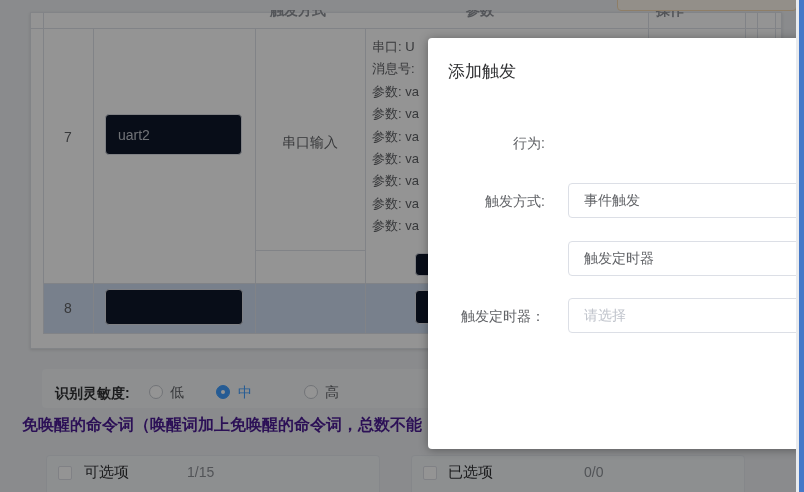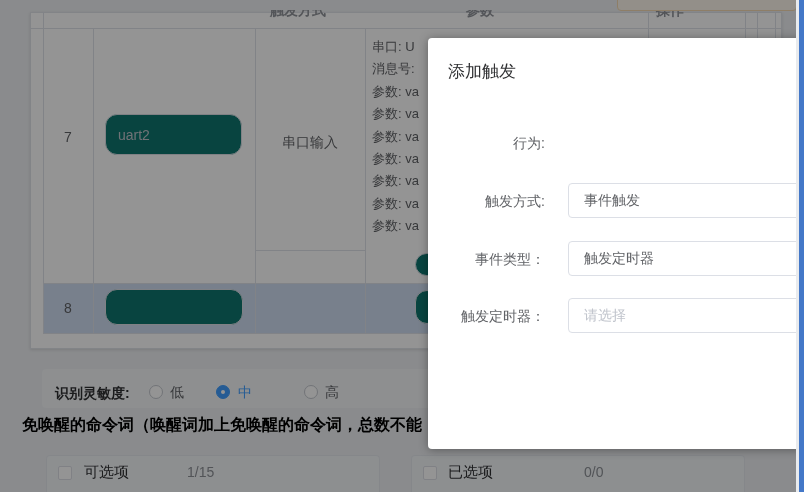--- a/index.html
+++ b/index.html
@@ -14,40 +14,40 @@
 
   .panel { position:absolute; left:30px; top:12px; width:752px; height:337px; background:#ffffff;
            border:1px solid #e0e3e9; box-shadow:0 1px 3px rgba(0,0,0,0.12); }
 
   .vline { position:absolute; width:1px; background:#dfe2e8; z-index:3; }
   .hline { position:absolute; height:1px; background:#dfe2e8; z-index:3; }
 
   .th { position:absolute; top:2px; font-size:14px; color:#909399; font-weight:bold; z-index:4; text-align:left; }
   .cell-text { position:absolute; font-size:14px; color:#606266; z-index:4; }
 
-  .fake-input { position:absolute; background:#0f766e; border:1px solid #dcdfe6; border-radius:12px; z-index:4; }
+  .fake-input { position:absolute; background:#0f172a; border:1px solid #dcdfe6; border-radius:4px; z-index:4; }
   .fake-input .ph { position:absolute; left:12px; top:50%; transform:translateY(-50%); font-size:14px; color:#c0c4cc; }
 
   .params { position:absolute; left:372px; top:36px; z-index:4; width:200px; }
   .params div { font-size:13px; color:#606266; line-height:22.4px; white-space:nowrap; }
 
   .row8-highlight { position:absolute; left:44px; top:283px; width:738px; height:50px; background:#cfdcf1; z-index:2; }
 
   .sense-band { position:absolute; left:42px; top:369px; width:748px; height:39px; background:#f4f6f8; border-radius:4px; }
   .sense-label { position:absolute; left:55px; top:385px; font-size:14px; color:#303133;font-weight:bold; }
   .radio { position:absolute; top:385px; width:14px; height:14px; border-radius:50%;
            border:1px solid #c4c8ce; background:#fff; }
   .radio.checked { background:#409EFF; border-color:#409EFF; }
   .radio.checked::after { content:""; position:absolute; left:4px; top:4px; width:4px; height:4px;
                           border-radius:50%; background:#fff; }
   .radio-label { position:absolute; top:384px; font-size:14px; color:#606266; }
   .radio-label.checked { color:#409EFF; }
 
   .section-heading { position:absolute; left:22px; top:415px; font-size:16px; font-weight:bold;
-                     color:#000000; white-space:nowrap; }
+                     color:#4c1d95; white-space:nowrap; }
 
   .transfer-card { position:absolute; top:455px; width:334px; height:37px; background:#f3f6f9;
                    border:1px solid #e6e9ee; border-bottom:none; border-radius:4px 4px 0 0; }
   .checkbox { position:absolute; top:466px; width:14px; height:14px; background:#fff;
               border:1px solid #dcdfe6; border-radius:2px; }
   .transfer-title { position:absolute; top:463px; font-size:15px; color:#303133; }
   .transfer-count { position:absolute; top:464px; font-size:14px; color:#8d9196; }
 
   
   .mask { position:absolute; left:0; top:0; width:804px; height:492px; background:rgba(0,0,0,0.42); z-index:20; }
@@ -147,21 +147,20 @@
   <div class="dialog">
     <div class="dialog-title">添加触发</div>
 
     <div class="m-label" style="top:97px;">行为:</div>
 
     <div class="m-label" style="top:155px;">触发方式:</div>
     <div class="m-select" style="top:145px;">
       <span class="val">事件触发</span>
     </div>
 
-    <div class="m-label" style="top:213px;">事件类型：</div>
     <div class="m-select" style="top:203px;">
       <span class="val">触发定时器</span>
     </div>
 
     <div class="m-label" style="top:270px;padding-left:28px;">触发定时器：</div>
     <div class="m-select" style="top:260px;">
       <span class="val phv">请选择</span>
     </div>
   </div>
 

